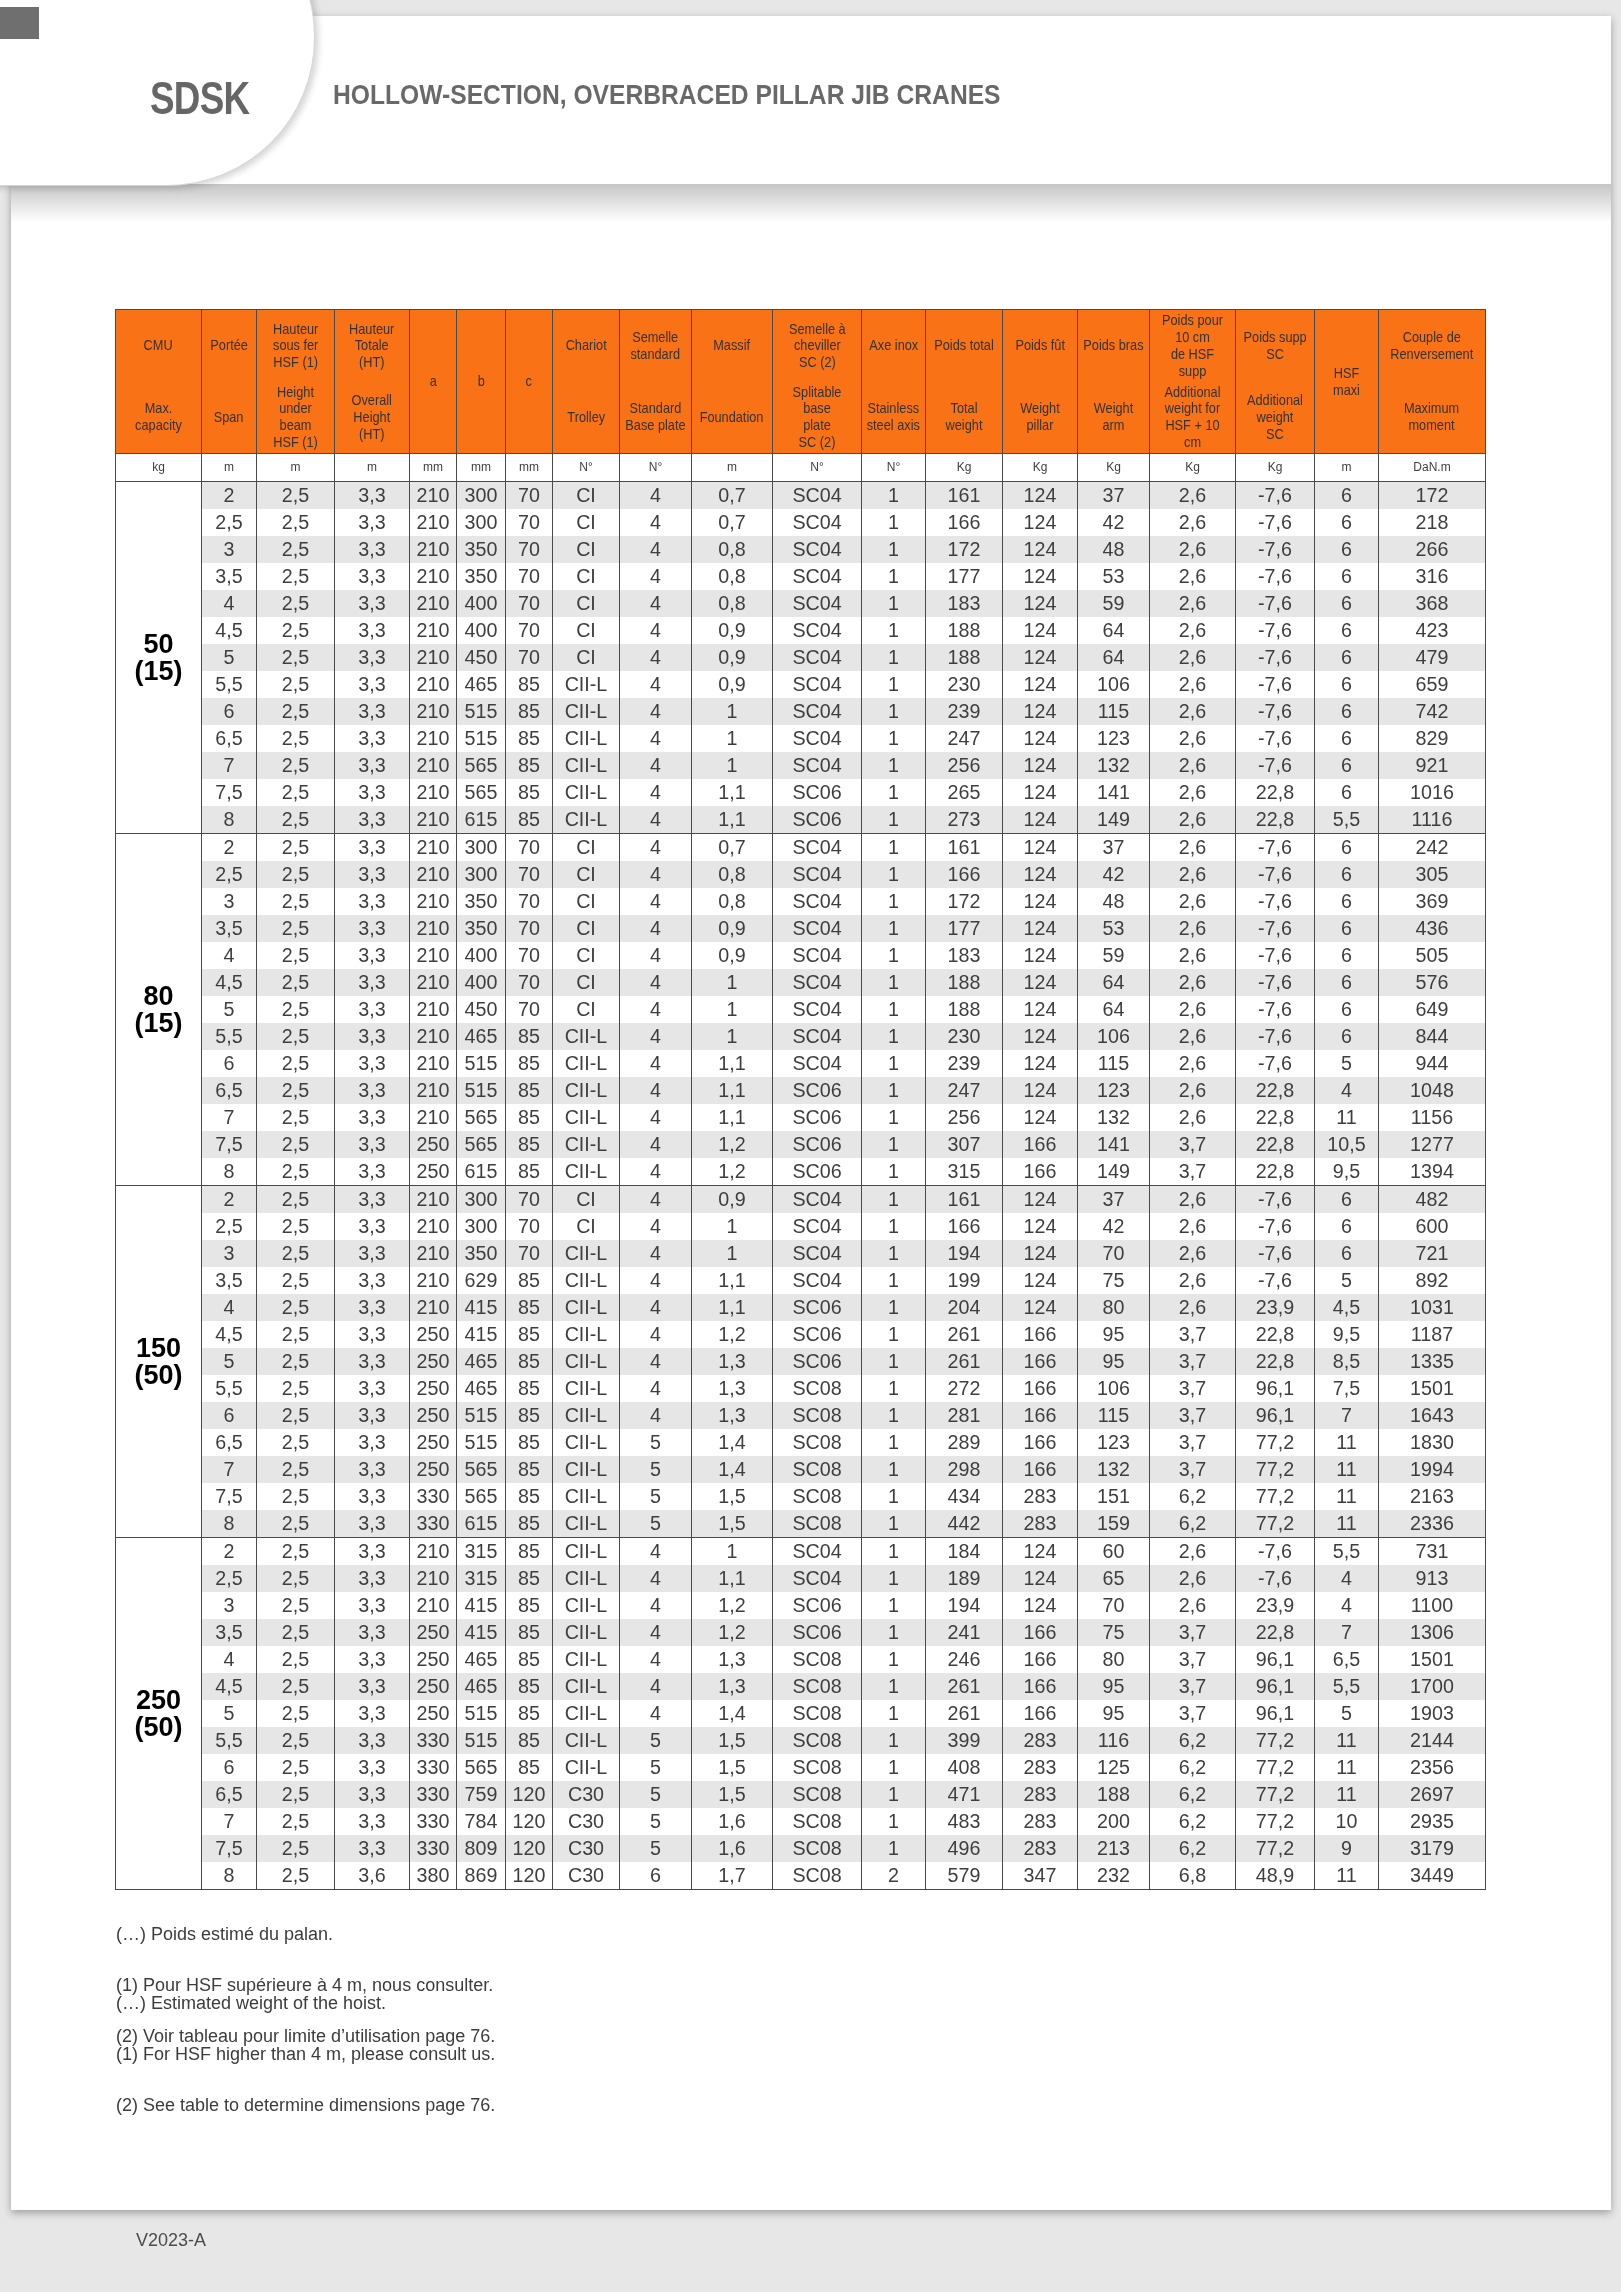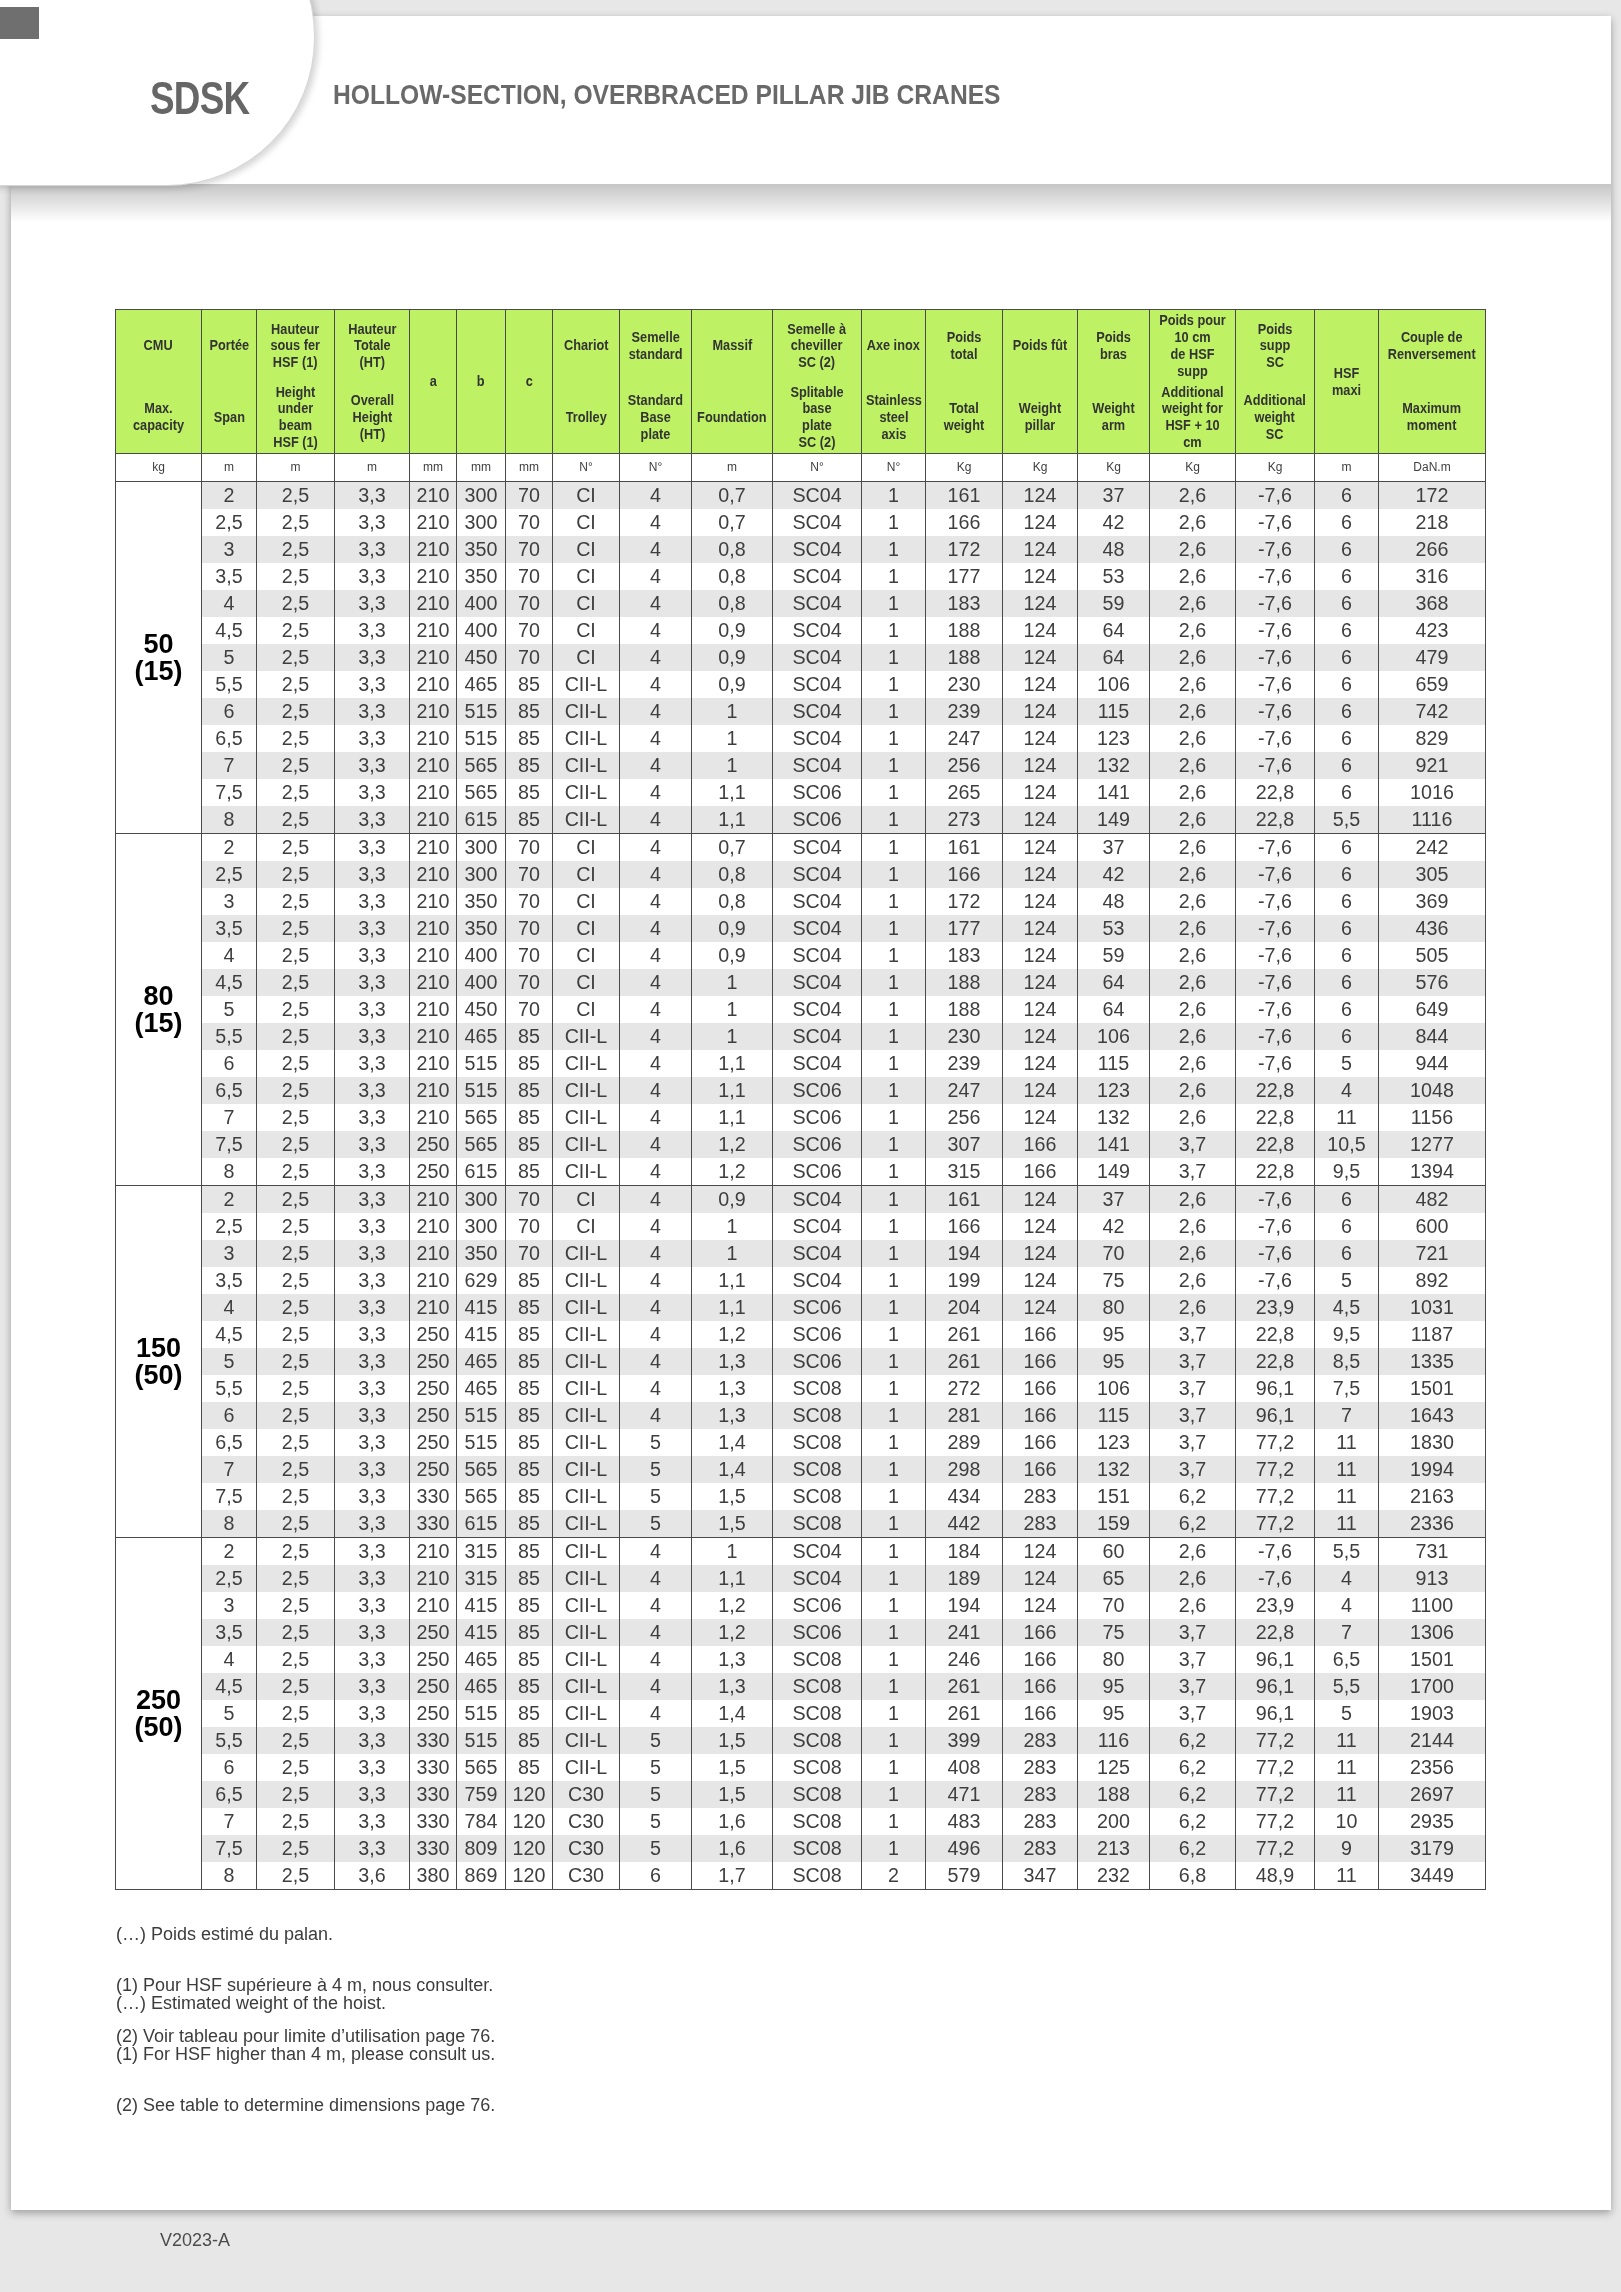--- a/index.html
+++ b/index.html
@@ -12,37 +12,37 @@
   .header-shadow-band{position:absolute;left:10.7px;top:184px;width:1600px;height:38px;
     background:linear-gradient(#c6c6c6,rgba(255,255,255,0));z-index:1;}
   .brand{position:absolute;left:150px;top:75px;z-index:3;font-size:46px;font-weight:bold;color:#666;
     transform:scaleX(.8);transform-origin:left top;letter-spacing:-0.9px;line-height:1;}
   .page-title{position:absolute;left:333px;top:81px;z-index:3;font-size:28px;font-weight:bold;color:#696969;
     transform:scaleX(.88);transform-origin:left top;line-height:1;white-space:nowrap;}
   .table-wrap{position:absolute;left:115px;top:309px;width:1370px;z-index:3;}
   table{border-collapse:collapse;table-layout:fixed;width:1370px;color:#3e3e3e;}
   td,th{border-left:0.9px solid #4a4a4a;padding:0;font-weight:normal;overflow:visible;}
   table{border:0.9px solid #4a4a4a;}
-  tr.header-row>th{border-bottom:0.9px solid #4a4a4a;background:#bef264;font-weight:bold;}
+  tr.header-row>th{border-bottom:0.9px solid #4a4a4a;background:#f97316;}
   tr.unit-row>td{border-bottom:0.9px solid #4a4a4a;height:27px;line-height:27px;
     text-align:center;font-size:12px;background:#fff;}
   tbody td{height:27px;line-height:27px;text-align:center;font-size:19.7px;}
   tbody tr.stripe>td{background:#e6e6e6;}
   tr.group-sep>*{border-top:1.8px solid #4a4a4a;}
   th.group-label{background:#fff;vertical-align:middle;text-align:center;
     font-weight:bold;font-size:27px;line-height:1.0;color:#000000;}
   .hwrap{height:143px;display:flex;flex-direction:column;}
   .half{flex:1;display:flex;align-items:center;justify-content:center;}
   .hwrap span{display:inline-block;transform:scaleX(.85);white-space:pre-line;
     text-align:center;font-size:15px;line-height:1.12;color:#333;}
   .notes{position:absolute;left:116px;z-index:3;font-size:18px;color:#3c3c3c;}
   .notes div{height:27px;line-height:27px;margin-top:24px;}
   .notes-fr{top:1897px;}
   .notes-en{top:1966px;}
-  .version-label{position:absolute;left:160px;top:2230px;z-index:3;font-size:18px;color:#4c4c4c;}
+  .version-label{position:absolute;left:136px;top:2230px;z-index:3;font-size:18px;color:#4c4c4c;}
 </style>
 </head>
 <body>
 
 <div class="page-card"></div>
 <div class="header-shadow-band"></div>
 <div class="header-curve"></div>
 <div class="corner-square"></div>
 <div class="brand">SDSK</div>
 <div class="page-title">HOLLOW-SECTION, OVERBRACED PILLAR JIB CRANES</div>

